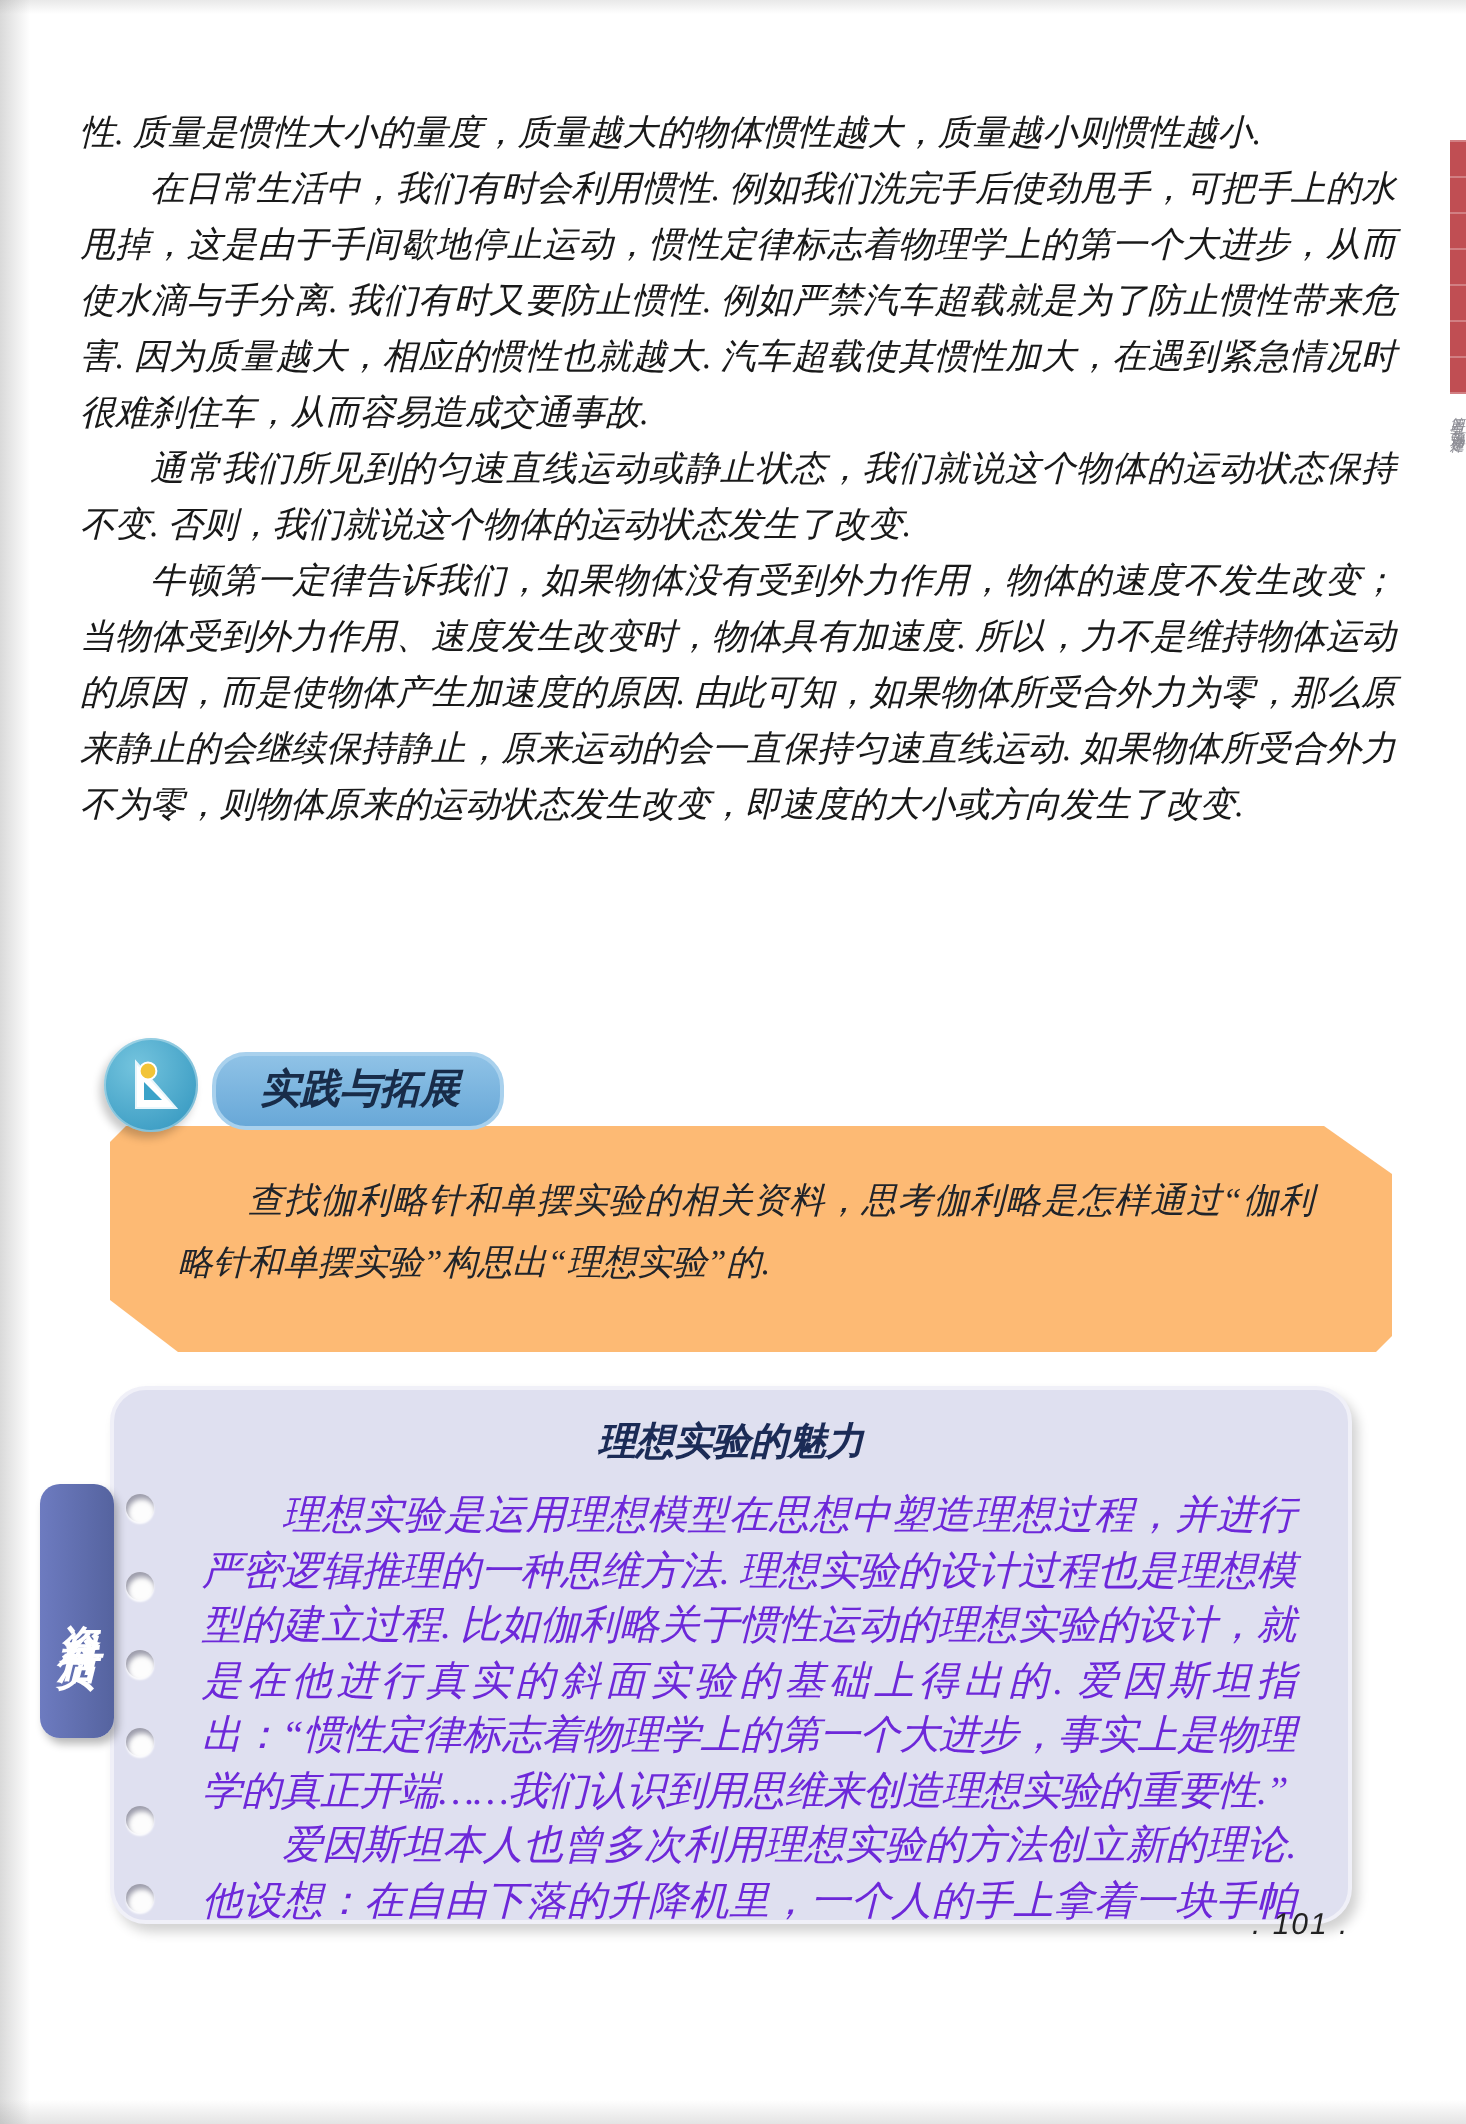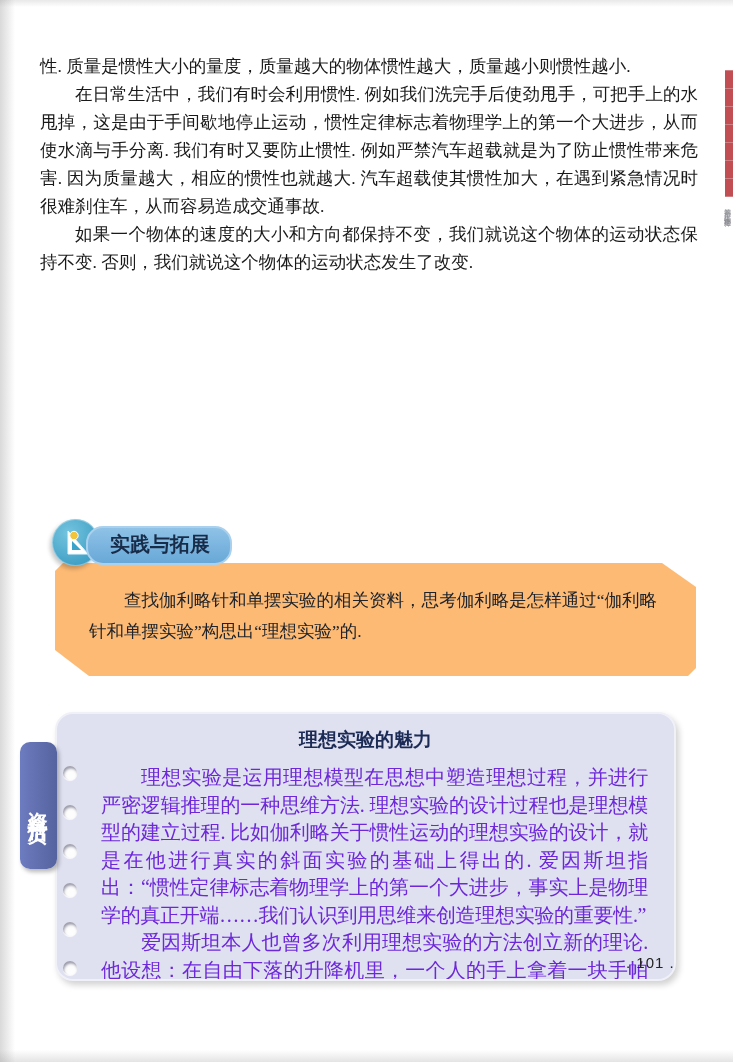--- a/index.html
+++ b/index.html
@@ -1,19 +1,20 @@
 <!DOCTYPE html>
 <html><head>
 <meta charset="utf-8">
 <style>
   html,body{margin:0;padding:0;background:#e9e9e9;}
   .page{
     position:relative; width:733px; height:1062px; margin:0 auto;
     background:#ffffff; overflow:hidden;
     font-family:"Liberation Serif","DejaVu Serif",serif;
+    font-style:italic;
   }
   
   .scan-left{position:absolute;left:0;top:0;width:15px;height:100%;
     background:linear-gradient(90deg,rgba(130,130,130,.30),rgba(130,130,130,0));}
   .scan-top{position:absolute;left:0;top:0;width:100%;height:7px;
     background:linear-gradient(180deg,rgba(130,130,130,.18),rgba(130,130,130,0));}
   .scan-bottom{position:absolute;left:0;bottom:0;width:100%;height:12px;
     background:linear-gradient(0deg,rgba(130,130,130,.22),rgba(130,130,130,0));}
 
   
@@ -34,21 +35,21 @@
                       34px 100%,0 calc(100% - 26px));
     filter:drop-shadow(2px 2px 2px rgba(0,0,0,.13));
   }
   .practice-text{
     position:absolute; left:34px; top:22px; width:568px;
     font-size:17.5px; line-height:31px; color:#20242a;
     text-align:justify; text-indent:2em;
   }
   .practice-badge{
     position:absolute; left:52px; top:519px; z-index:3;
-    display:flex; align-items:center;
+    display:flex; align-items:center;gap:20px;
   }
   .badge-circle{
     width:47px; height:47px; border-radius:50%; flex:0 0 auto;
     background:radial-gradient(circle at 35% 30%,#74c4de,#2e93bd);
     box-shadow:-2px 3px 4px rgba(0,0,0,.22), inset 0 0 0 1px rgba(255,255,255,.35);
     display:flex; align-items:center; justify-content:center;
   }
   .badge-pill{
     margin-left:-13px; position:relative; top:3px;
     background:linear-gradient(180deg,#8fc2e6,#68a8d8);
@@ -58,21 +59,20 @@
     font-weight:bold; font-size:20px; color:#182c49;
   }
 
   
   .material-box{
     position:absolute; left:55px; top:693px; width:617px; height:265px;
     background:#dfe0f0; border-radius:18px;
     border:2px solid #f0f0f8;
     box-shadow:3px 4px 6px rgba(0,0,0,.18);
     overflow:hidden;
-    margin-top:19px;
   }
   .material-title{
     text-align:center; margin-top:13px;
     font-family:"Liberation Sans","DejaVu Sans",sans-serif;
     font-weight:bold; font-size:19px; color:#1b2b56;
   }
   .material-text{
     margin:11px 26px 0 44px;
     font-size:20px; line-height:27.5px; letter-spacing:-0.3px;
     color:#6d28d9; text-align:justify;
@@ -120,21 +120,22 @@
 
 <div class="page">
 
   <div class="scan-left"></div>
   <div class="scan-top"></div>
   <div class="scan-bottom"></div>
 
   <div class="main-text">
     <p class="no-indent">性. 质量是惯性大小的量度，质量越大的物体惯性越大，质量越小则惯性越小.</p>
     <p>在日常生活中，我们有时会利用惯性. 例如我们洗完手后使劲甩手，可把手上的水甩掉，这是由于手间歇地停止运动，惯性定律标志着物理学上的第一个大进步，从而使水滴与手分离. 我们有时又要防止惯性. 例如严禁汽车超载就是为了防止惯性带来危害. 因为质量越大，相应的惯性也就越大. 汽车超载使其惯性加大，在遇到紧急情况时很难刹住车，从而容易造成交通事故.</p>
-    <p>如果一个物体的速度的大小和方向都保持不变，我们就说这个物体的运动状态保持不变. 否则，我们就说这个物体的运动状态发生了改变.</p>
+    <p>通常我们所见到的匀速直线运动或静止状态，我们就说这个物体的运动状态保持不变. 否则，我们就说这个物体的运动状态发生了改变.</p>
+    <p>牛顿第一定律告诉我们，如果物体没有受到外力作用，物体的速度不发生改变；当物体受到外力作用、速度发生改变时，物体具有加速度. 所以，力不是维持物体运动的原因，而是使物体产生加速度的原因. 由此可知，如果物体所受合外力为零，那么原来静止的会继续保持静止，原来运动的会一直保持匀速直线运动. 如果物体所受合外力不为零，则物体原来的运动状态发生改变，即速度的大小或方向发生了改变.</p>
   </div>
 
   <div class="practice-box">
     <div class="practice-text">查找伽利略针和单摆实验的相关资料，思考伽利略是怎样通过“伽利略针和单摆实验”构思出“理想实验”的.</div>
   </div>
 
   <div class="practice-badge">
     <div class="badge-circle">
       <svg width="30" height="30" viewBox="0 0 30 30" aria-hidden="true">
         <polygon points="7,3 7,26 27,26" fill="#ffffff" stroke="#e9f6fb" stroke-width="1"></polygon>

